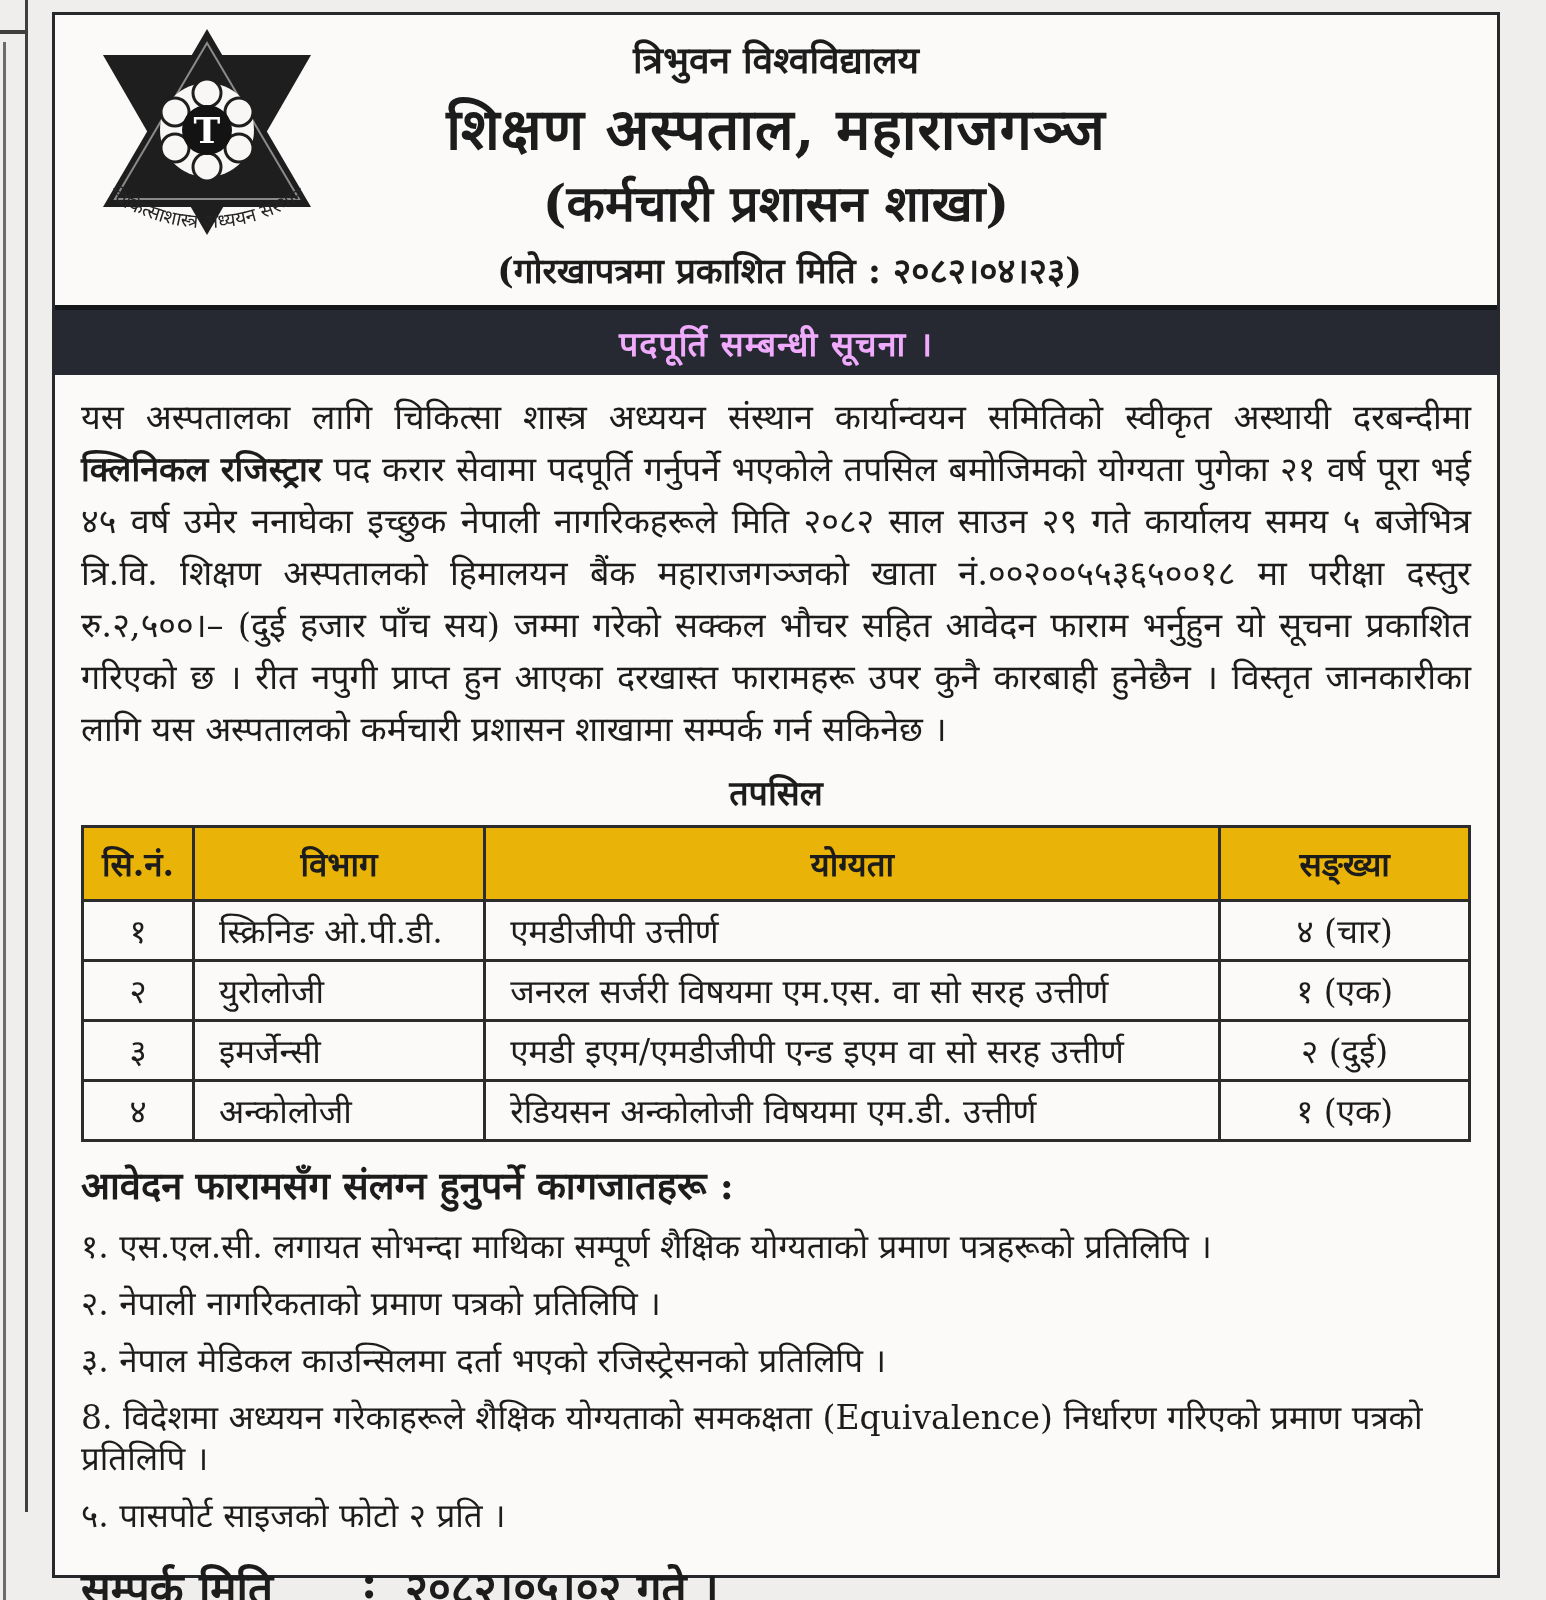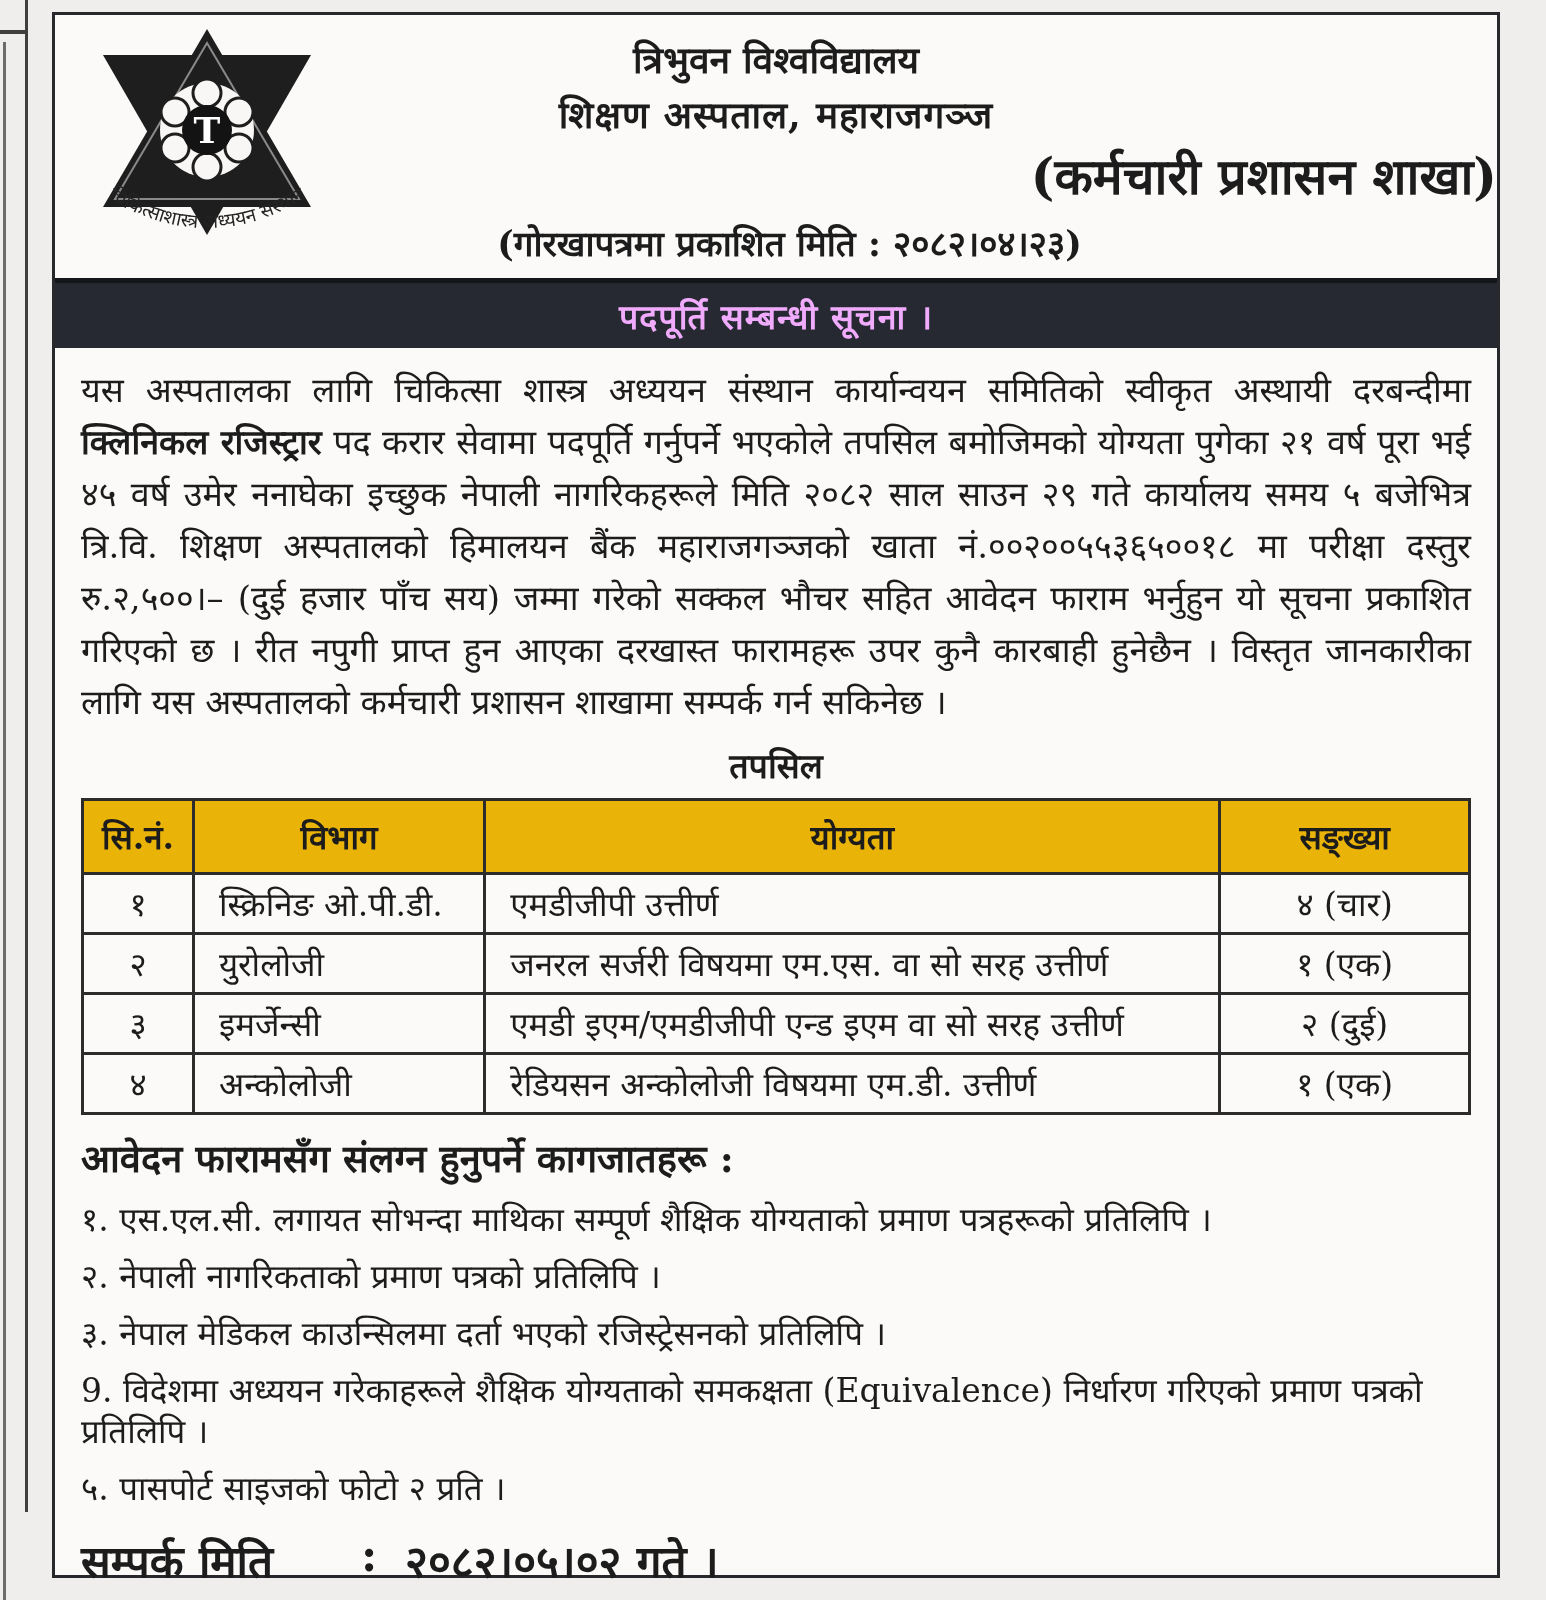--- a/index.html
+++ b/index.html
@@ -15,22 +15,22 @@
   .artifact-hline { position: absolute; left: 0; top: 30px; width: 26px; height: 4px; background: #3f3f3f; }
 
   .doc {
     position: absolute; left: 52px; top: 12px; width: 1448px; height: 1566px;
     background: #fbfaf8; border: 3px solid #26282c;
   }
   .logo { position: absolute; left: 28px; top: 12px; width: 248px; height: 224px; }
 
   .header { text-align: center; padding-top: 14px; }
   .header-university { font-size: 37px; font-weight: bold; margin: 4px 0 4px; }
-  .header-hospital  { font-size: 37px; font-weight: bold; margin: 4px 0 2px; letter-spacing: 1px; }
-  .header-branch    { font-size: 50px; font-weight: bold; margin: 2px 0 2px; text-align: right; }
+  .header-hospital  { font-size: 57px; font-weight: bold; margin: 4px 0 2px; letter-spacing: 1px; }
+  .header-branch    { font-size: 50px; font-weight: bold; margin: 2px 0 2px; }
   .header-published { font-size: 35px; font-weight: bold; margin: 10px 0 12px; padding-left: 27px; }
 
   .banner {
     background: #262931; height: 70px; border-top: 5px solid #15161a;
     display: flex; align-items: center; justify-content: center;
   }
   .banner-text { color: #f0abfc; font-size: 34px; font-weight: bold; letter-spacing: 1px; }
 
   .content { padding: 16px 26px 0 26px; }
   .para { font-size: 34px; line-height: 52px; text-align: justify; }
@@ -145,21 +145,21 @@
           <td class="cell-qual">रेडियसन अन्कोलोजी विषयमा एम.डी. उत्तीर्ण</td>
           <td class="cell-num">१ (एक)</td>
         </tr>
       </tbody>
         </table>
 
       <div class="docs-heading">आवेदन फारामसँग संलग्न हुनुपर्ने कागजातहरू :</div>
       <div class="docs-item">१. एस.एल.सी. लगायत सोभन्दा माथिका सम्पूर्ण शैक्षिक योग्यताको प्रमाण पत्रहरूको प्रतिलिपि ।</div>
       <div class="docs-item">२. नेपाली नागरिकताको प्रमाण पत्रको प्रतिलिपि ।</div>
       <div class="docs-item">३. नेपाल मेडिकल काउन्सिलमा दर्ता भएको रजिस्ट्रेसनको प्रतिलिपि ।</div>
-      <div class="docs-item">9. विदेशमा अध्ययन गरेकाहरूले शैक्षिक योग्यताको समकक्षता (Equivalence) निर्धारण गरिएको प्रमाण पत्रको प्रतिलिपि ।</div>
+      <div class="docs-item">8. विदेशमा अध्ययन गरेकाहरूले शैक्षिक योग्यताको समकक्षता (Equivalence) निर्धारण गरिएको प्रमाण पत्रको प्रतिलिपि ।</div>
       <div class="docs-item">५. पासपोर्ट साइजको फोटो २ प्रति ।</div>
 
       <div class="detail-row">
         <span class="detail-label">सम्पर्क मिति</span>
         <span class="detail-sep">:</span>
         <span class="detail-value">२०८२।०५।०२ गते ।</span>
       </div>
 
     </div>
   </div>

